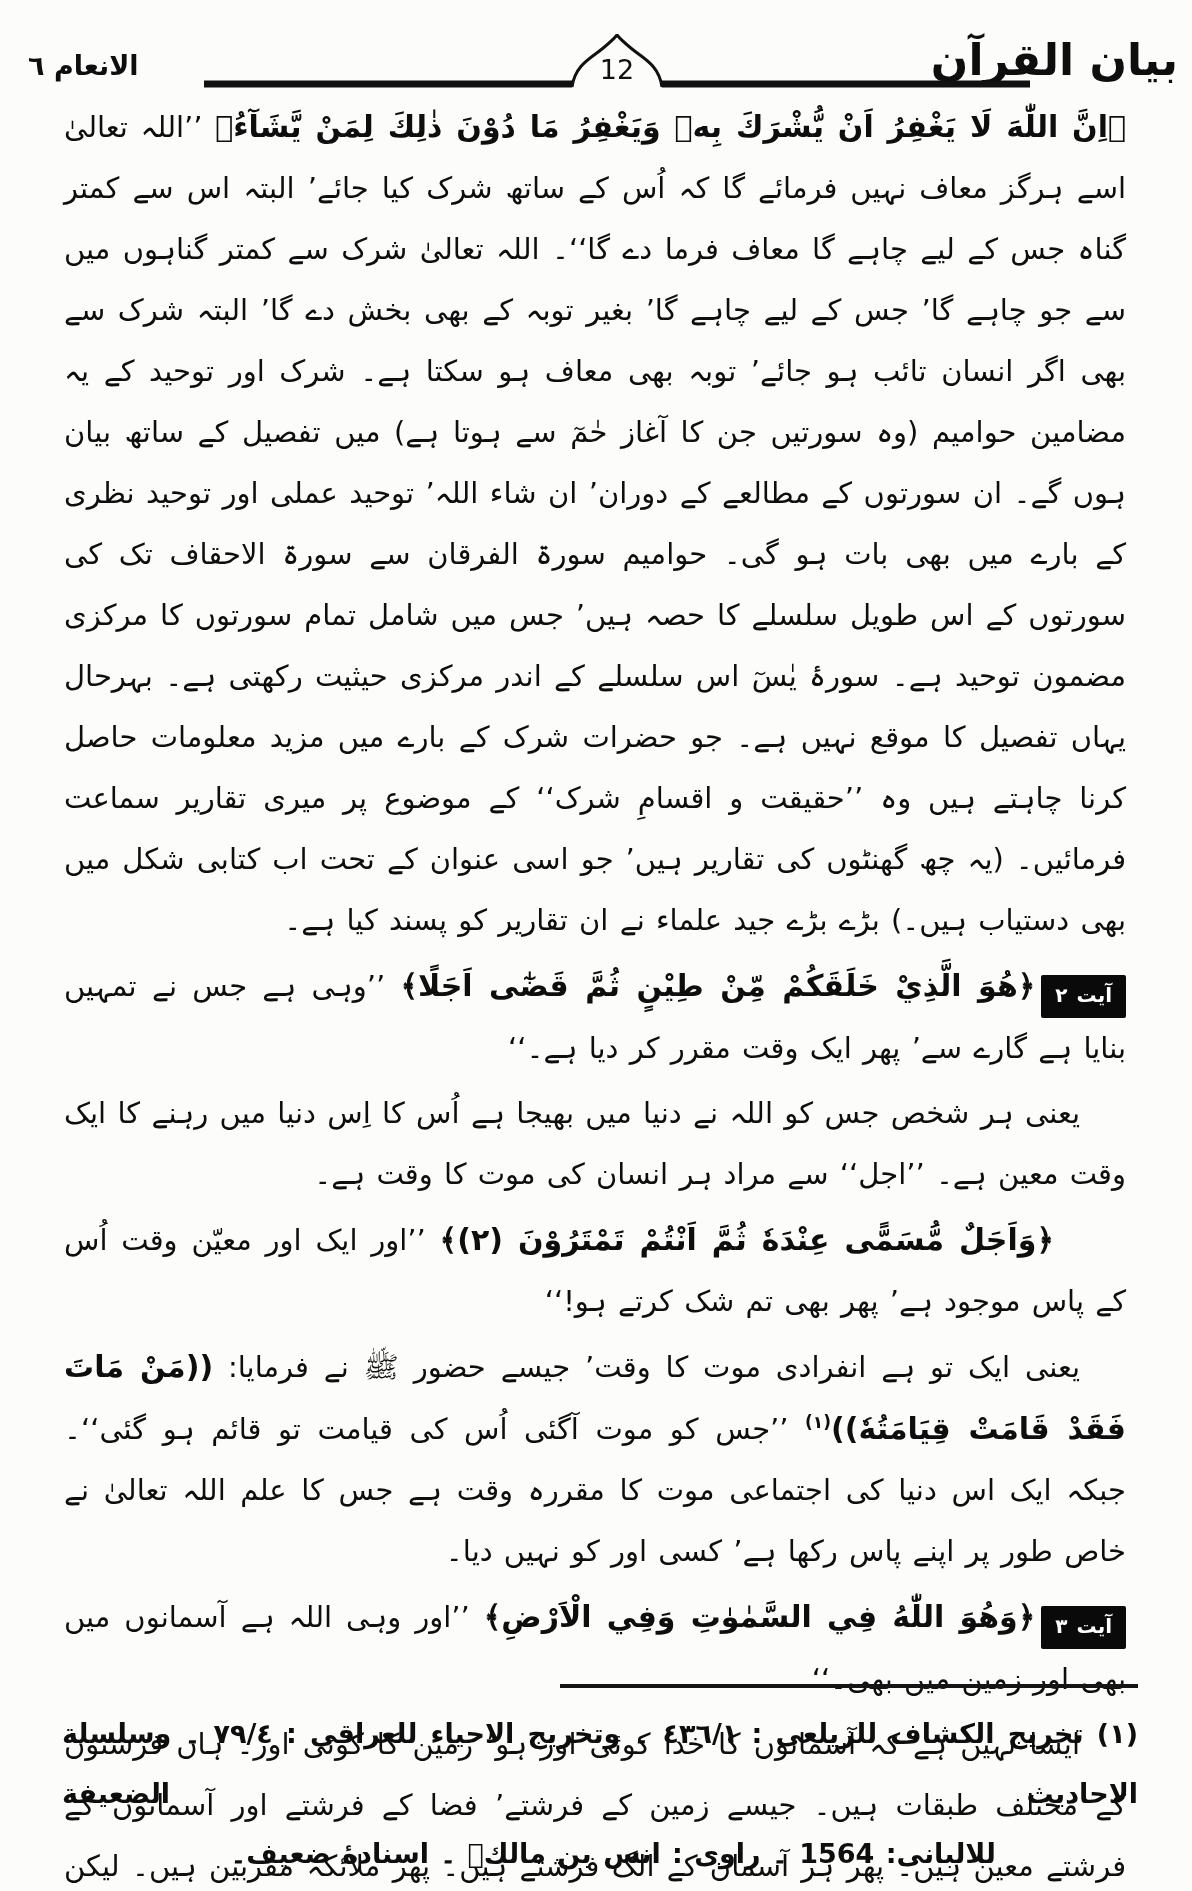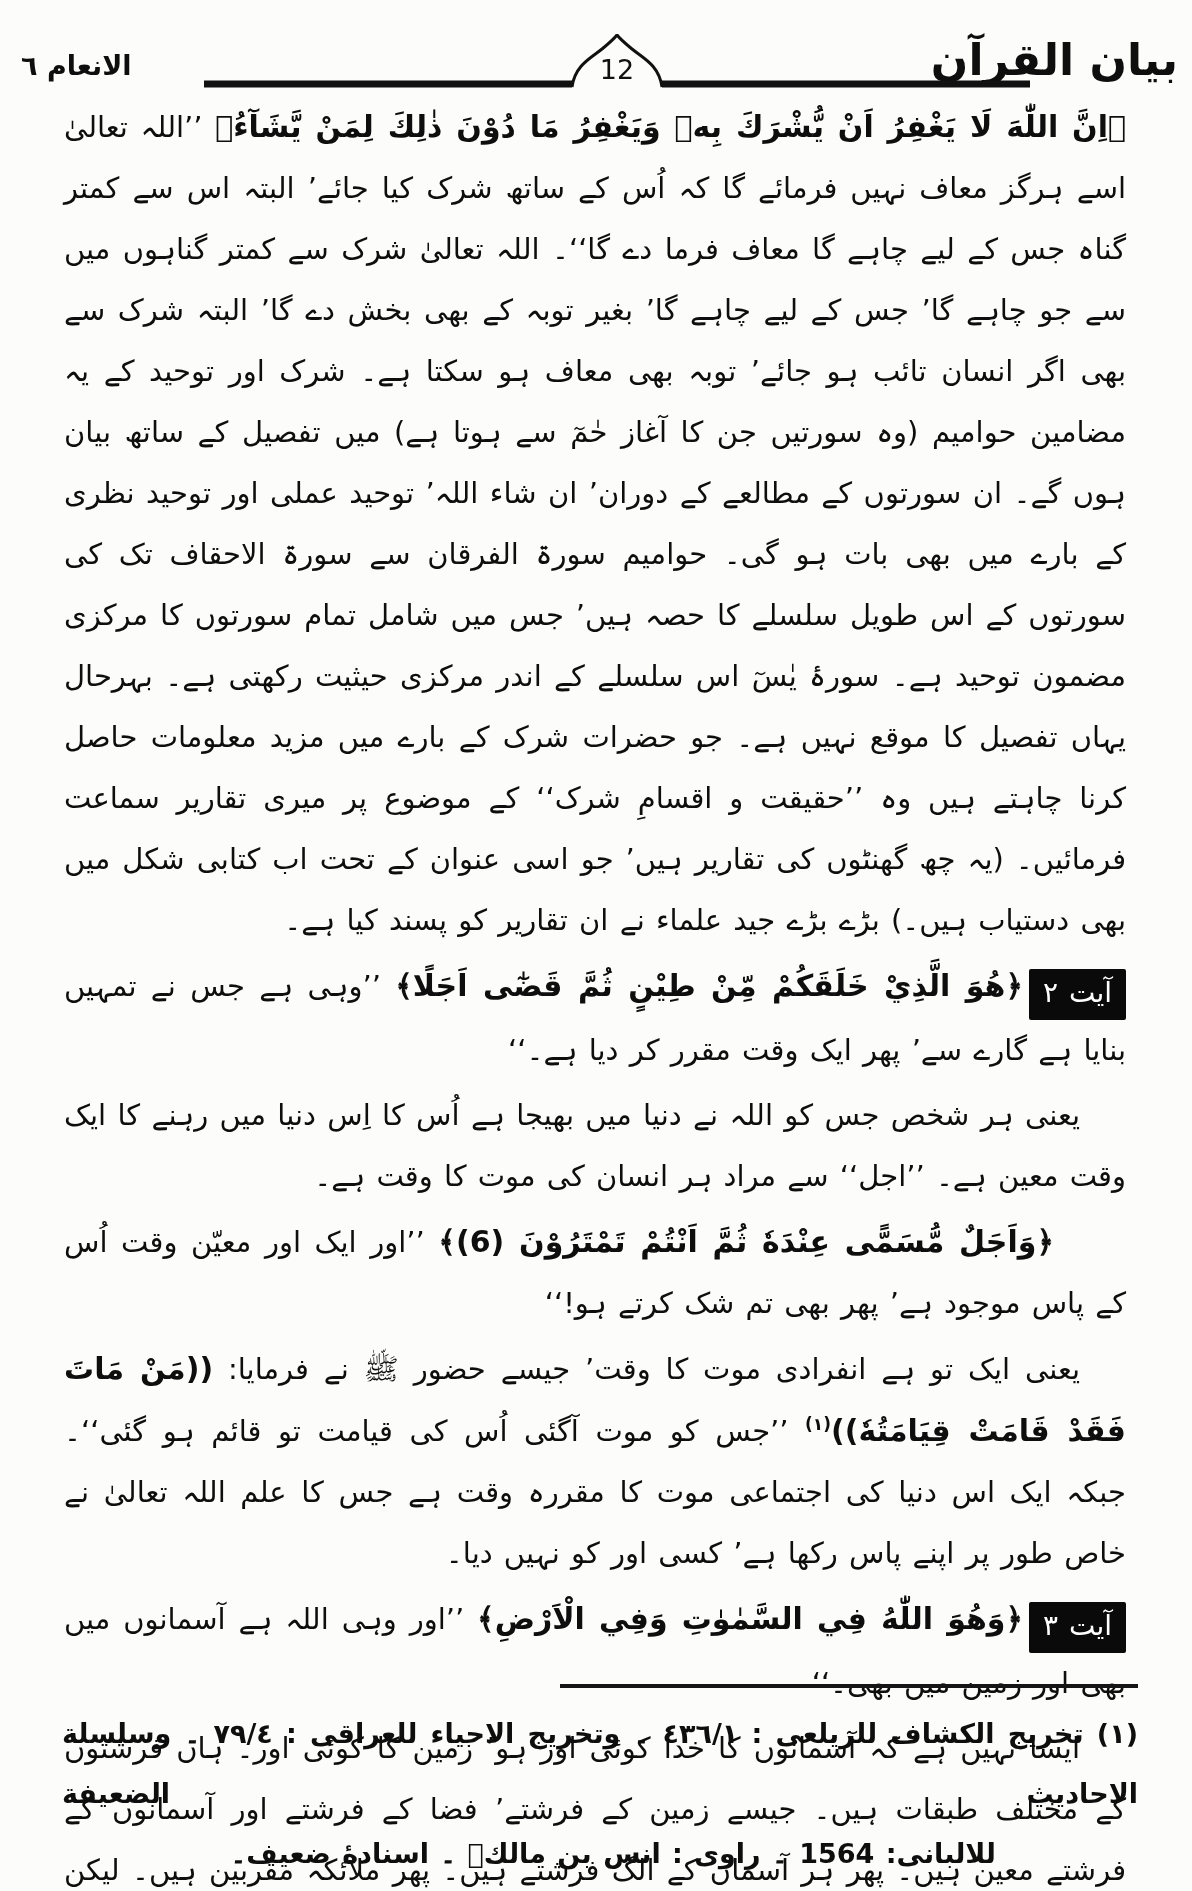--- a/index.html
+++ b/index.html
@@ -13,21 +13,21 @@
     overflow:hidden;
     direction:rtl;
   }
   
   .header { position:absolute; top:0; left:0; right:0; height:104px; }
   .book-title {
     position:absolute; right:14px; top:34px;
     font-size:44px; font-weight:bold; letter-spacing:-1px;
   }
   .surah-label {
-    position:absolute; left:21px; top:50px;
+    position:absolute; left:28px; top:50px;
     font-size:27px; font-weight:bold;
   }
   .rule-svg { position:absolute; left:200px; top:34px; direction:ltr; }
   .rule-svg text { font-family:"DejaVu Sans", sans-serif; fill:#111; }
   
   .body-text {
     position:absolute; top:92px; right:62px; left:60px;
     direction:rtl;
   }
   p.block {
@@ -37,21 +37,21 @@
     word-spacing:2px;
   }
   p.block.indent  { text-indent:46px; }
   p.block.verse   { text-indent:72px; }
   .seg-arabic { font-weight:700; font-size:30px; }
   .seg-urdu   { font-weight:400; }
   sup.seg-sup { font-size:17px; font-weight:700; line-height:0; }
   .ayah-label {
     display:inline-block;
     background:#0a0a0a; color:#ffffff;
-    font-weight:400; font-size:28px; line-height:1;
+    font-weight:700; font-size:20px; line-height:1;
     padding:10px 14px 13px 14px;
     margin-left:6px;
     vertical-align:-6px;
     border-radius:2px;
   }
   
   .footnote-area { position:absolute; top:1684px; right:54px; left:62px; direction:rtl; }
   .fn-rule {
     width:578px; height:4px; background:#151515;
     margin:0 0 16px auto; 
@@ -76,21 +76,21 @@
       <line x1="462" y1="50" x2="830" y2="50" stroke="#111" stroke-width="7"></line>
       <path d="M372,53 C375,31 391,24 402,15 C408,10 413,6 417,1 C421,6 426,10 432,15 C443,24 459,31 462,53" fill="#fcfcfa" stroke="#111" stroke-width="3"></path>
       <text x="417" y="45" text-anchor="middle" font-size="27">12</text>
     </svg>
   </div>
 
   <div class="body-text">
       <p class="block paragraph"><span class="seg-arabic">﴿اِنَّ اللّٰهَ لَا يَغْفِرُ اَنْ يُّشْرَكَ بِهٖ وَيَغْفِرُ مَا دُوْنَ ذٰلِكَ لِمَنْ يَّشَآءُ﴾</span><span class="seg-urdu"> ’’اللہ تعالیٰ اسے ہرگز معاف نہیں فرمائے گا کہ اُس کے ساتھ شرک کیا جائے’ البتہ اس سے کمتر گناہ جس کے لیے چاہے گا معاف فرما دے گا‘‘۔ اللہ تعالیٰ شرک سے کمتر گناہوں میں سے جو چاہے گا’ جس کے لیے چاہے گا’ بغیر توبہ کے بھی بخش دے گا’ البتہ شرک سے بھی اگر انسان تائب ہو جائے’ توبہ بھی معاف ہو سکتا ہے۔ شرک اور توحید کے یہ مضامین حوامیم (وہ سورتیں جن کا آغاز حٰمٓ سے ہوتا ہے) میں تفصیل کے ساتھ بیان ہوں گے۔ ان سورتوں کے مطالعے کے دوران’ ان شاء اللہ’ توحید عملی اور توحید نظری کے بارے میں بھی بات ہو گی۔ حوامیم سورۃ الفرقان سے سورۃ الاحقاف تک کی سورتوں کے اس طویل سلسلے کا حصہ ہیں’ جس میں شامل تمام سورتوں کا مرکزی مضمون توحید ہے۔ سورۂ یٰسٓ اس سلسلے کے اندر مرکزی حیثیت رکھتی ہے۔ بہرحال یہاں تفصیل کا موقع نہیں ہے۔ جو حضرات شرک کے بارے میں مزید معلومات حاصل کرنا چاہتے ہیں وہ ’’حقیقت و اقسامِ شرک‘‘ کے موضوع پر میری تقاریر سماعت فرمائیں۔ (یہ چھ گھنٹوں کی تقاریر ہیں’ جو اسی عنوان کے تحت اب کتابی شکل میں بھی دستیاب ہیں۔) بڑے بڑے جید علماء نے ان تقاریر کو پسند کیا ہے۔</span></p>
       <p class="block ayah"><span class="ayah-label">آیت ۲</span><span class="seg-arabic">﴿هُوَ الَّذِيْ خَلَقَكُمْ مِّنْ طِيْنٍ ثُمَّ قَضٰٓى اَجَلًا﴾</span><span class="seg-urdu"> ’’وہی ہے جس نے تمہیں بنایا ہے گارے سے’ پھر ایک وقت مقرر کر دیا ہے۔‘‘</span></p>
       <p class="block paragraph indent"><span class="seg-urdu">یعنی ہر شخص جس کو اللہ نے دنیا میں بھیجا ہے اُس کا اِس دنیا میں رہنے کا ایک وقت معین ہے۔ ’’اجل‘‘ سے مراد ہر انسان کی موت کا وقت ہے۔</span></p>
-      <p class="block verse"><span class="seg-arabic">﴿وَاَجَلٌ مُّسَمًّى عِنْدَهٗ ثُمَّ اَنْتُمْ تَمْتَرُوْنَ (6)﴾</span><span class="seg-urdu"> ’’اور ایک اور معیّن وقت اُس کے پاس موجود ہے’ پھر بھی تم شک کرتے ہو!‘‘</span></p>
+      <p class="block verse"><span class="seg-arabic">﴿وَاَجَلٌ مُّسَمًّى عِنْدَهٗ ثُمَّ اَنْتُمْ تَمْتَرُوْنَ (٢)﴾</span><span class="seg-urdu"> ’’اور ایک اور معیّن وقت اُس کے پاس موجود ہے’ پھر بھی تم شک کرتے ہو!‘‘</span></p>
       <p class="block paragraph indent"><span class="seg-urdu">یعنی ایک تو ہے انفرادی موت کا وقت’ جیسے حضور ﷺ نے فرمایا: </span><span class="seg-arabic">((مَنْ مَاتَ فَقَدْ قَامَتْ قِيَامَتُهٗ))</span><sup class="seg-sup">(۱)</sup><span class="seg-urdu"> ’’جس کو موت آگئی اُس کی قیامت تو قائم ہو گئی‘‘۔ جبکہ ایک اس دنیا کی اجتماعی موت کا مقررہ وقت ہے جس کا علم اللہ تعالیٰ نے خاص طور پر اپنے پاس رکھا ہے’ کسی اور کو نہیں دیا۔</span></p>
       <p class="block ayah"><span class="ayah-label">آیت ۳</span><span class="seg-arabic">﴿وَهُوَ اللّٰهُ فِي السَّمٰوٰتِ وَفِي الْاَرْضِ﴾</span><span class="seg-urdu"> ’’اور وہی اللہ ہے آسمانوں میں بھی اور زمین میں بھی۔‘‘</span></p>
       <p class="block paragraph indent"><span class="seg-urdu">ایسا نہیں ہے کہ آسمانوں کا خدا کوئی اور ہو’ زمین کا کوئی اور۔ ہاں فرشتوں کے مختلف طبقات ہیں۔ جیسے زمین کے فرشتے’ فضا کے فرشتے اور آسمانوں کے فرشتے معین ہیں۔ پھر ہر آسمان کے الگ فرشتے ہیں۔ پھر ملائکہ مقربین ہیں۔ لیکن ذاتِ باری تعالیٰ تو ظاہر ہے ایک ہی ہے۔</span></p>
     </div>
 
   <div class="footnote-area">
     <div class="fn-rule"></div>
     <div>
         <div class="fn-line fn-line-0">(١) تخريج الكشاف للزيلعى : ٤٣٦/١ ۔ وتخريج الاحياء للعراقى : ٧٩/٤ ۔ وسلسلة الاحاديث الضعيفة</div>
         <div class="fn-line fn-line-1">للالبانى: 1564 ۔ راوى : انس بن مالكؓ ۔ اسنادهٔ ضعيف۔</div>

